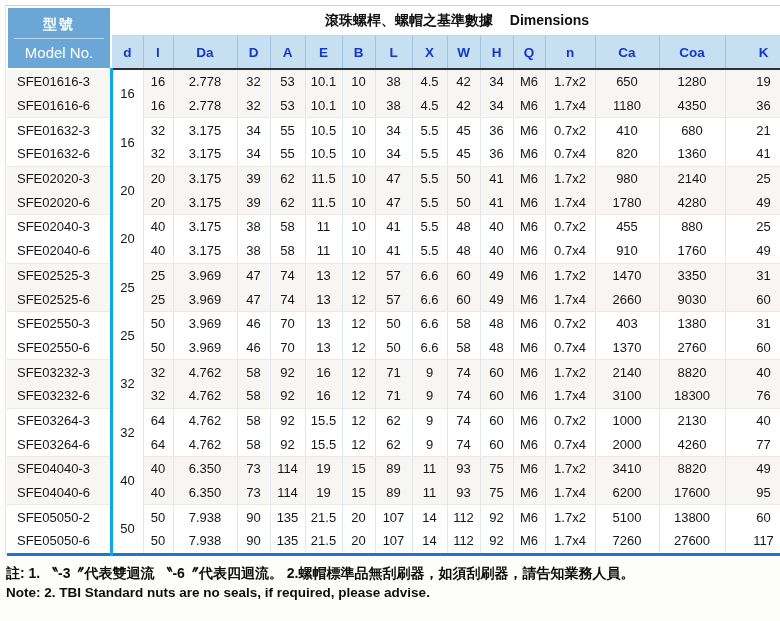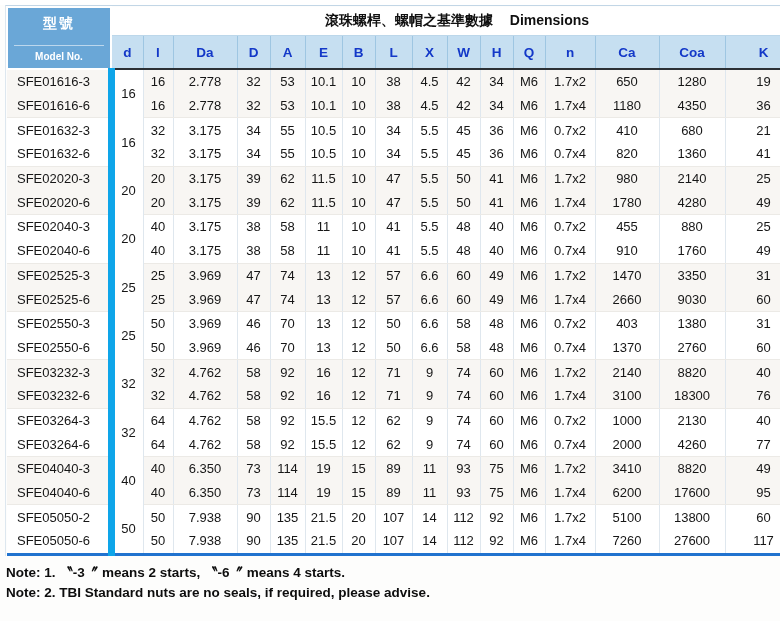--- a/index.html
+++ b/index.html
@@ -7,35 +7,35 @@
        font-family:"Liberation Sans","DejaVu Sans",sans-serif;color:#161616;}
   .sheet{width:780px;height:621px;position:relative;background:#fdfdfc;}
   .table-clip{margin:5px 0 0 5px;width:775px;overflow:hidden;
               border-top:1px solid #c2d6e6;border-left:1px solid #dde7ef;}
   table{border-collapse:collapse;table-layout:fixed;width:795px;}
   td,th{padding:0;font-size:13px;overflow:hidden;white-space:nowrap;}
 
   
   th.model-head{background:#6aa7d7;color:#ffffff;font-weight:bold;
                 border:2px solid #ffffff;vertical-align:middle;}
-  th.model-head .zh{font-size:14px;letter-spacing:2px;padding:3px 14px 12px;
+  th.model-head .zh{font-size:14px;letter-spacing:2px;padding:3px 14px 4px;
                     border-bottom:1px solid rgba(255,255,255,.55);display:block;margin:0 6px;}
-  th.model-head .en{font-size:10px;font-weight:bold;display:block;padding:5px 0 3px;}
+  th.model-head .en{font-size:15px;font-weight:normal;display:block;padding:5px 0 3px;}
   th.title-cell{background:#ffffff;font-weight:bold;font-size:14px;height:28px;
                 text-align:center;border-bottom:1px solid #bcd7ea;color:#101010;}
   tr.colhead th{background:#c6dff1;color:#1338c8;font-weight:bold;height:32px;
                 border-right:1px solid #9ec6e2;border-bottom:2px solid #2b3036;
                 text-align:center;font-size:13.5px;}
 
   
   tbody td{height:23.7px;text-align:center;border-right:1px solid #dfe7ee;
            background:#ffffff;}
   tbody tr.band td{background:#f8f6f3;}
   tbody tr.pair-end td{border-bottom:1px solid #eceae6;}
-  td.model{text-align:left;padding-left:10px;border-right:7px solid #0ea5e9;}
+  td.model{text-align:left;padding-left:10px;border-right:3px solid #0ea5e9;}
   td.dcell{background:#ffffff !important;border-right:1px solid #dfe7ee;}
   tbody tr:last-child td{border-bottom:none;}
   table{border-bottom:3px solid #2173cf;}
 
   
   .notes{margin:7px 0 0 6px;}
   .note-zh{font-weight:bold;font-size:14px;line-height:20px;color:#0d0d0d;}
   .note-en{font-weight:bold;font-size:13.5px;line-height:20px;color:#0d0d0d;}
 </style>
 </head>
@@ -462,16 +462,16 @@
             <td>1.7x4</td>
             <td>7260</td>
             <td>27600</td>
             <td>117</td>
           </tr>
         </tbody>
     </table>
   </div>
 
   <div class="notes">
-    <div class="note-en">Note: 1. 〝-3〞 means 2 starts, 〝-6〞 means 4 starts.</div>
+    <div class="note-zh">註: 1. 〝-3〞代表雙迴流 〝-6〞代表四迴流。 2.螺帽標準品無刮刷器，如須刮刷器，請告知業務人員。</div>
     <div class="note-en">Note: 2. TBI Standard nuts are no seals, if required, please advise.</div>
   </div>
 </div>
 
 </body></html>

